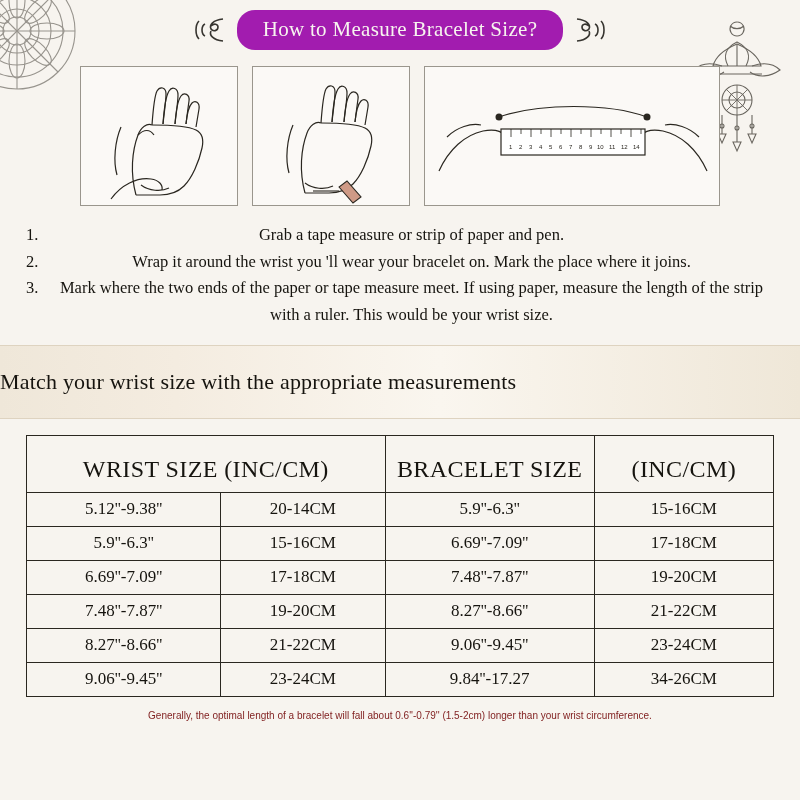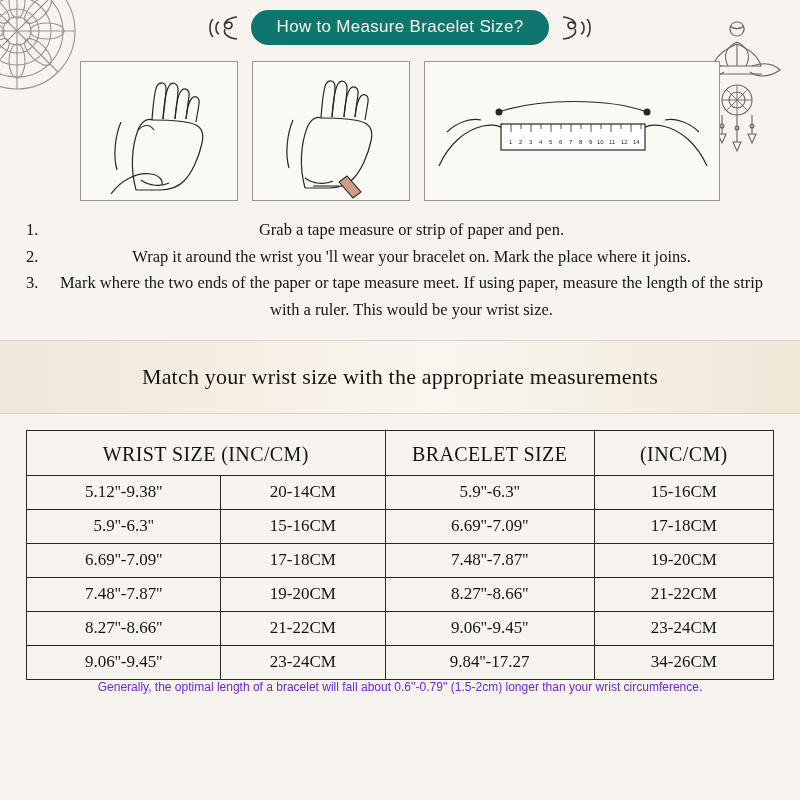--- a/index.html
+++ b/index.html
@@ -26,26 +26,26 @@
     font-weight:400;
     font-family:"Liberation Serif", serif;
   }
 
   
   .subtitle-row{
     display:flex;align-items:center;justify-content:center;
     margin-top:10px;gap:10px;
   }
   .pill{
-    background:#0f766e;color:#f7f4ef;
+    background:#a21caf;color:#f7f4ef;
     border-radius:18px;
     padding:7px 26px 8px;
-    font-size:17px;
+    font-size:21px;
     letter-spacing:.3px;
-    font-family:Liberation Sans, sans-serif;
+    font-family:Liberation Serif, serif;
   }
   .flourish{width:34px;height:30px;opacity:.85;}
 
   
   .imgs{
     display:flex;justify-content:center;gap:14px;
     margin-top:16px;
   }
   .imgbox{
     border:1px solid #9a968d;
@@ -68,51 +68,52 @@
   .step .num{width:16px;flex:none;}
   .step .txt{flex:1;text-align:center;}
 
   
   .banner{
     margin-top:16px;
     height:72px;
     background:linear-gradient(90deg,#efe7d9 0%, #f4ece0 22%, #faf6ef 55%, #efe7d8 100%);
     border-top:1px solid #ded3c0;
     border-bottom:1px solid #ded3c0;
-    display:flex;flex-direction:row;align-items:center;justify-content:center;
+    display:flex;flex-direction:row;align-items:center;
     text-align:center;
   }
   .banner div{font-size:22px;line-height:1.2;letter-spacing:.2px;}
 
   
   table{
     border-collapse:collapse;
     width:748px;
     margin:16px auto 0;
     font-size:17px;
   }
   th,td{
     border:1px solid #2a2720;
     text-align:center;
     padding:6px 2px 7px;
     font-weight:400;
     font-family:"Liberation Serif", serif;
   }
-  thead th{font-size:20px;letter-spacing:.4px;padding:12px 2px 9px;}
+  thead th{font-size:24px;letter-spacing:.4px;padding:20px 2px 9px;}
   col.c1{width:26%;}
   col.c2{width:22%;}
   col.c3{width:28%;}
   col.c4{width:24%;}
 
   
   .footer{
     text-align:center;
-    font-size:12px;
+    font-size:10px;
+    margin-top:13px;
     font-family:"Liberation Sans", sans-serif;
-    color:#6d28d9;
+    color:#7f1d1d;
   }
 </style>
 </head>
 <body>
 
 <div class="page">
 
   <svg class="mandala" viewBox="0 0 150 150">
     <g fill="none" stroke="#4a463e" stroke-width="1.1">
       <circle cx="75" cy="75" r="14"></circle>

